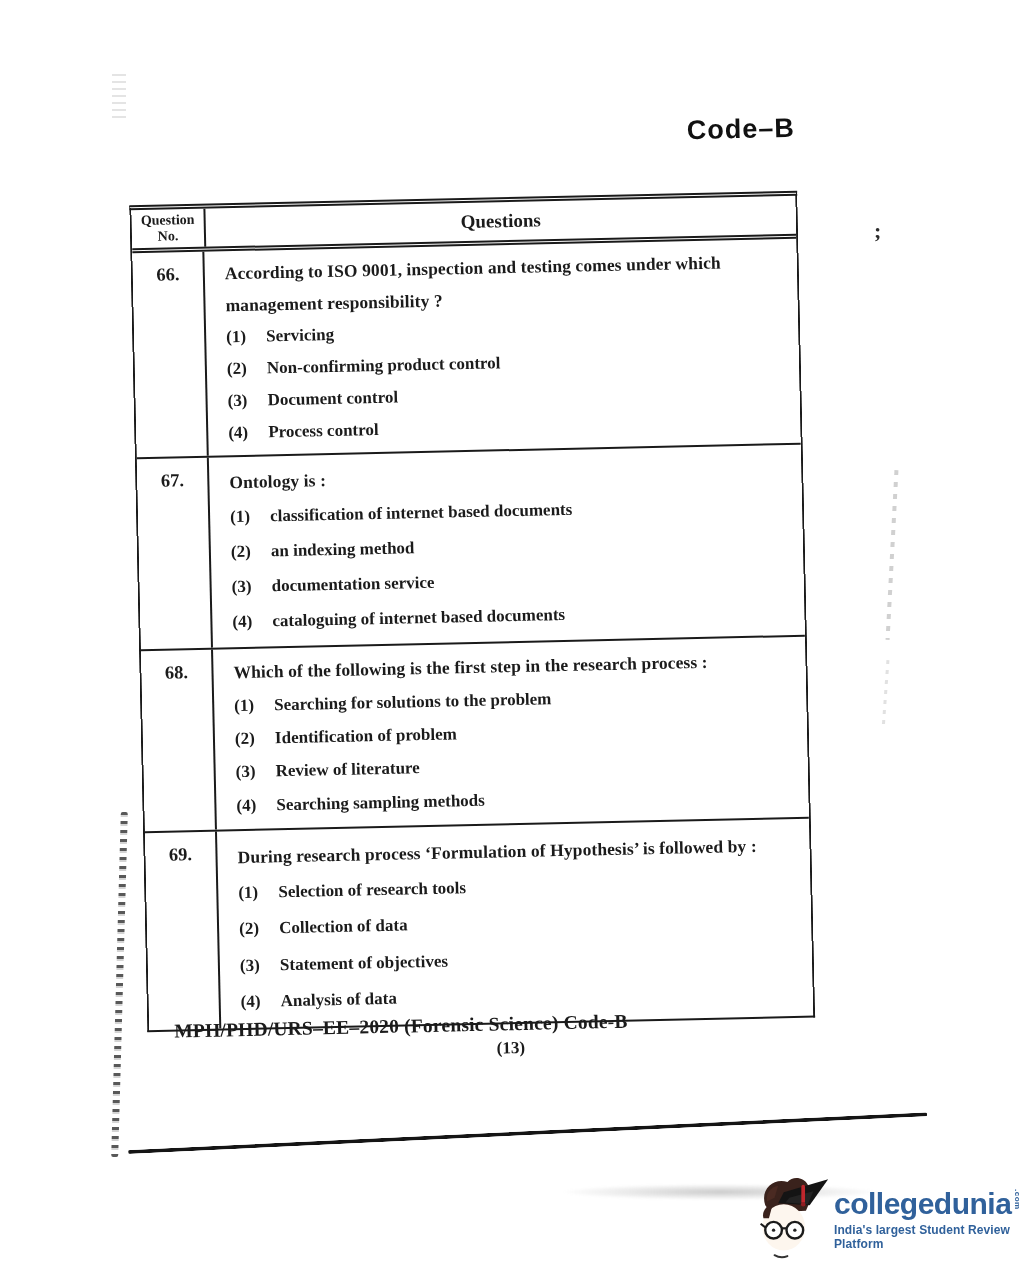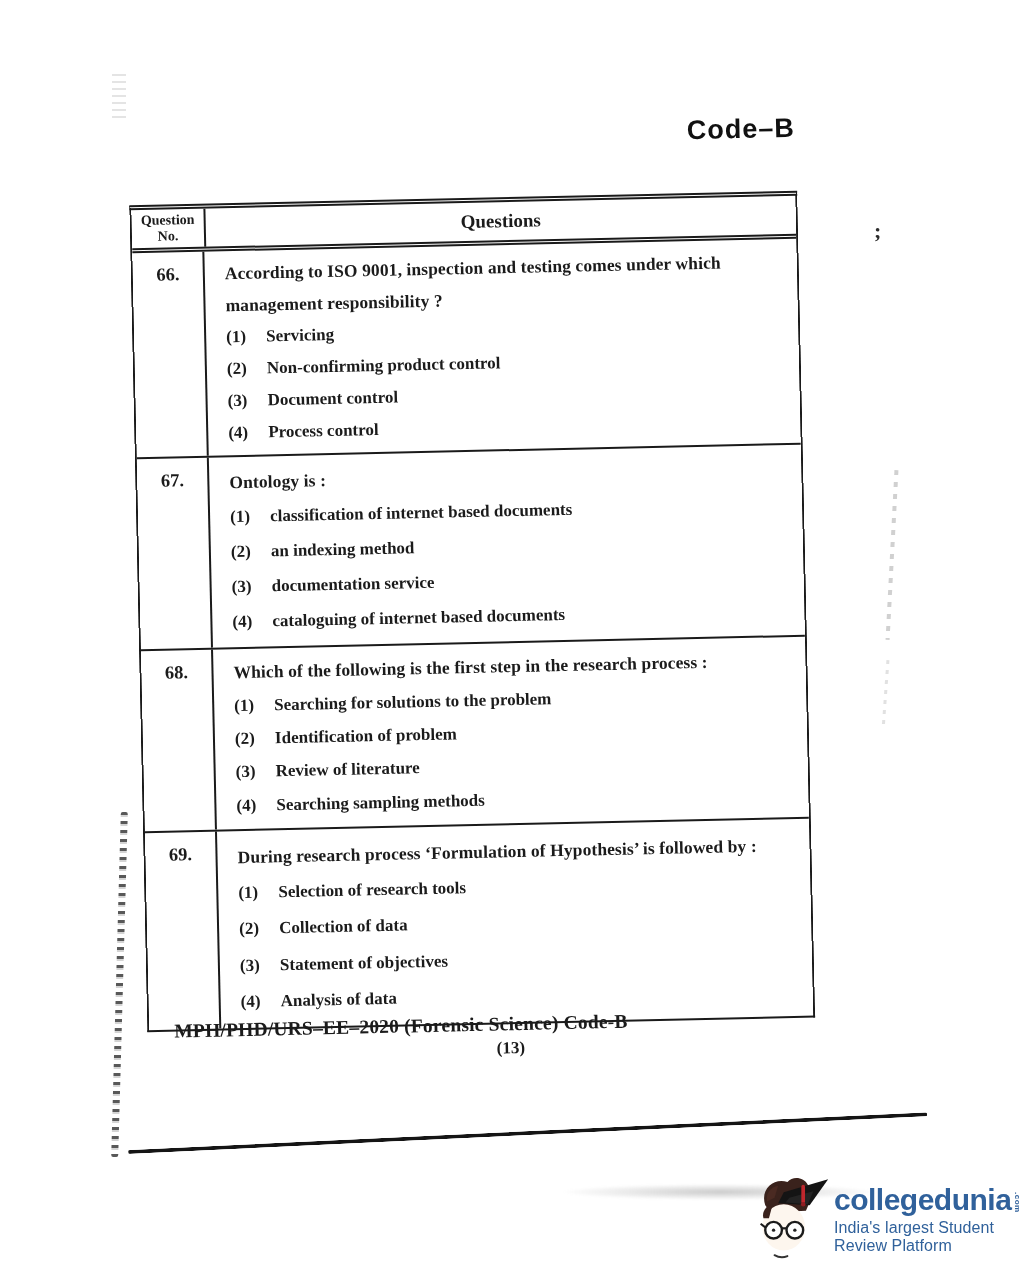--- a/index.html
+++ b/index.html
@@ -99,27 +99,27 @@
     transform:rotate(4deg);opacity:.4;
   }
   
   .logo{
     position:absolute;left:756px;top:1166px;width:265px;height:108px;
     display:flex;align-items:center;
     font-family:"Liberation Sans", sans-serif;
   }
   .logo-mascot{width:74px;height:96px;flex:0 0 auto;margin-right:4px;}
   .logo-textcol{display:flex;flex-direction:column;}
-  .logo-brandrow{display:flex;align-items:flex-end;}
+  .logo-brandrow{display:flex;align-items:flex-start;}
   .logo-brand{font-weight:bold;font-size:30px;letter-spacing:-.5px;line-height:30px;}
   .logo-tld{
     writing-mode:vertical-rl;font-size:8px;font-weight:bold;
     line-height:8px;margin-left:2px;margin-bottom:2px;letter-spacing:.5px;
   }
-  .logo-tagline{font-weight:normal;font-size:16px;margin-top:4px;letter-spacing:.1px;}
+  .logo-tagline{font-weight:bold;font-size:12px;margin-top:4px;letter-spacing:.1px;}
 </style>
 </head>
 <body>
 
 <div class="stage">
 
   <div class="sheet">
     <div class="code-label">Code–B</div>
 
     <div class="exam-table">

